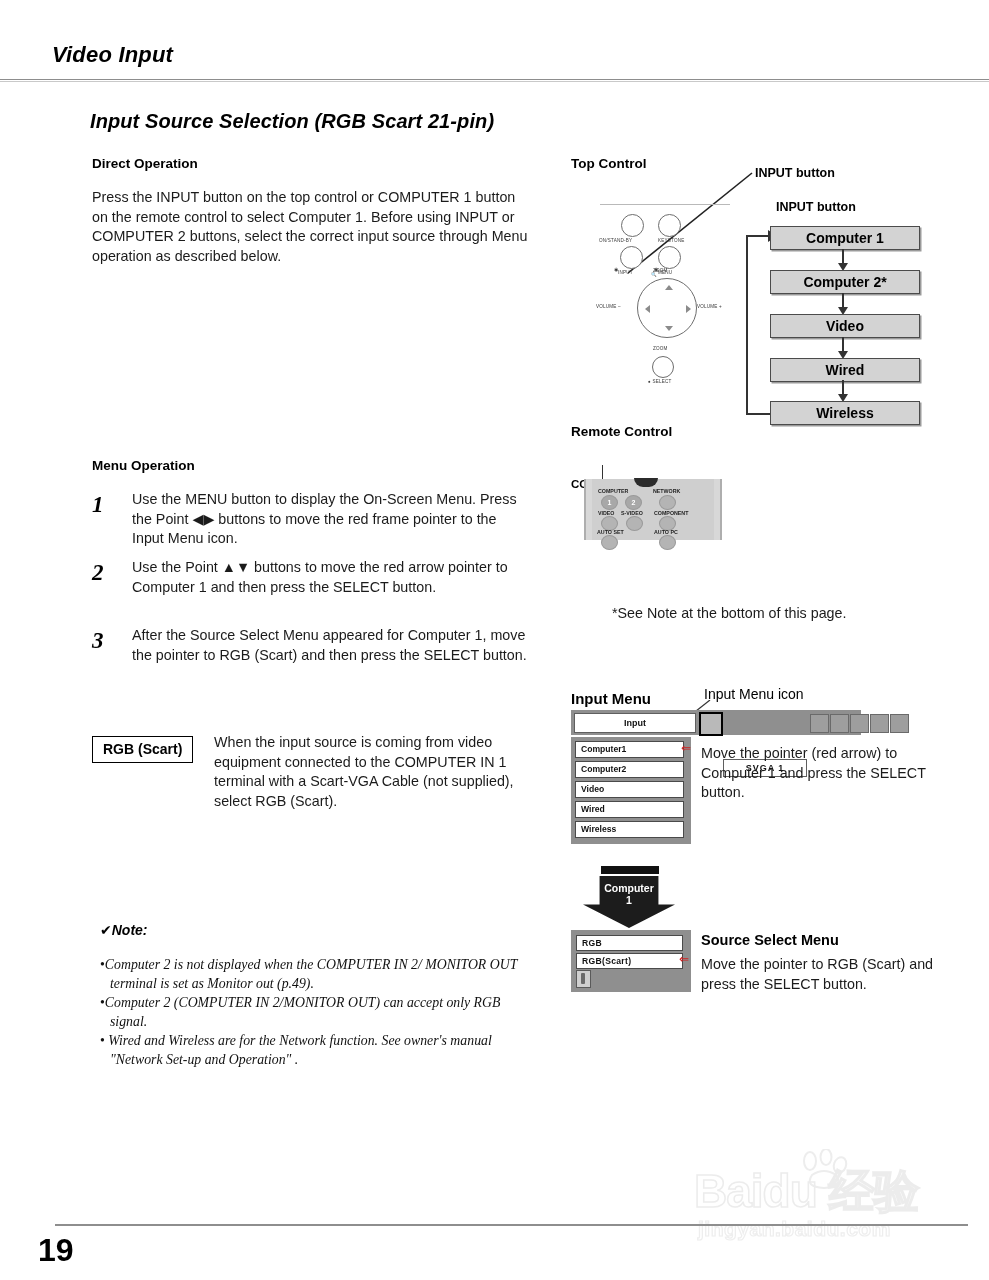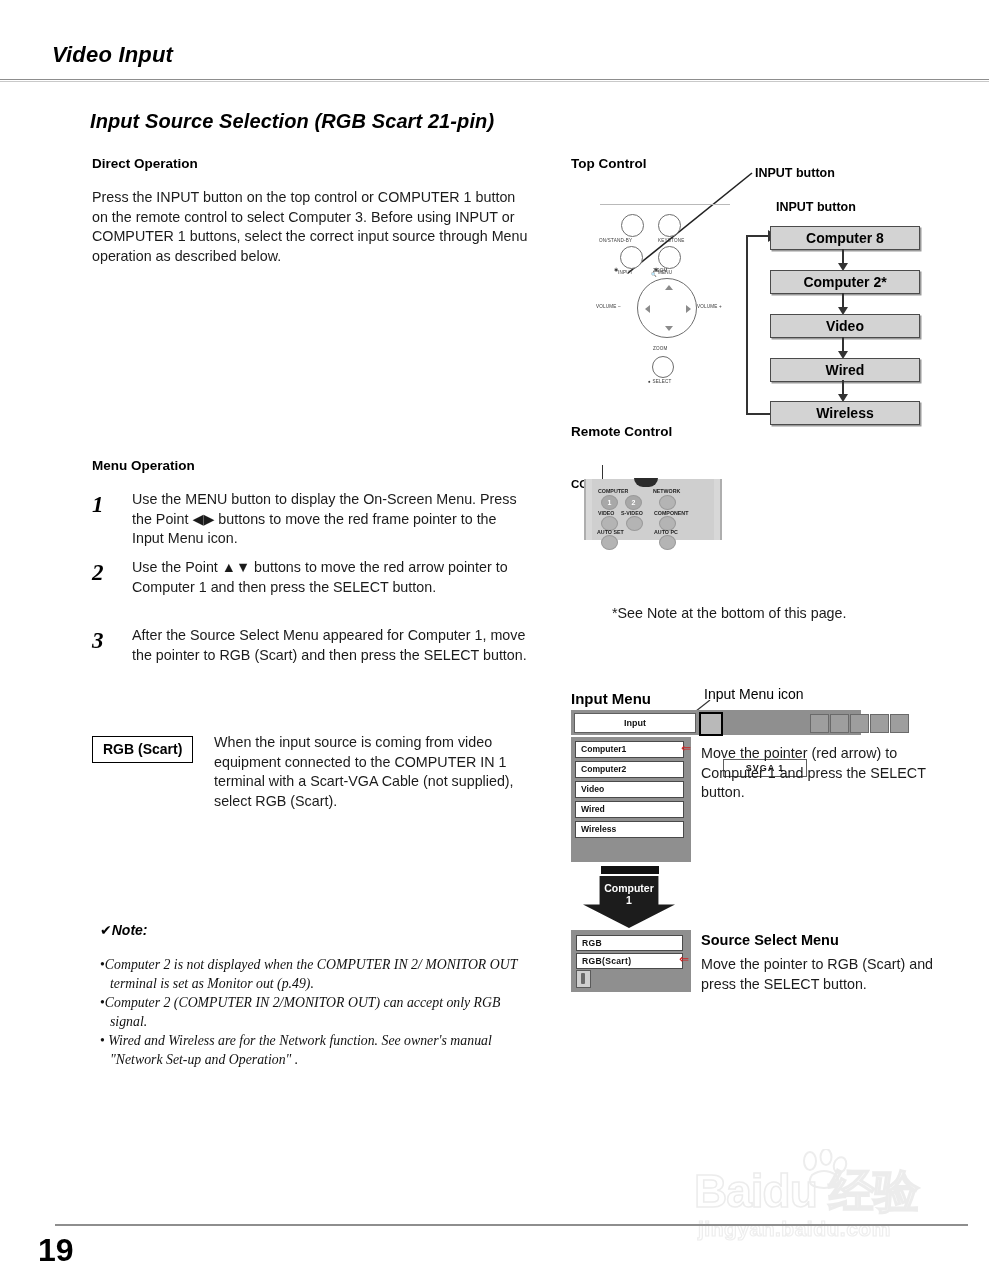--- a/index.html
+++ b/index.html
@@ -147,21 +147,21 @@
   #osd-input-field{left:3px;top:3px;width:120px;height:18px;line-height:18px;}
   #osd-svga-field{left:152px;top:4px;width:82px;height:16px;line-height:16px;letter-spacing:1px;margin-top:45px;}
   #osd-input-icon{
     position:absolute;left:128px;top:2px;width:20px;height:20px;
     background:#b9b9b9;border:2px solid #000;
   }
   .osd-icon{position:absolute;top:4px;width:17px;height:17px;background:#9e9e9e;border:1px solid #6a6a6a;}
   #osd-ic-0{left:239px;} #osd-ic-1{left:259px;} #osd-ic-2{left:279px;}
   #osd-ic-3{left:299px;} #osd-ic-4{left:319px;}
 
-  #osd-list{left:571px;top:737px;width:120px;height:125px;}
+  #osd-list{left:571px;top:737px;width:120px;height:107px;}
   .osd-item{
     position:absolute;left:4px;width:102px;height:15px;
     background:#fff;border:1.1px solid #4a4a4a;
     font-size:8.6px;font-weight:bold;line-height:15px;padding-left:5px;color:#111;
   }
   .osd-arrow{position:absolute;left:110px;font-size:12px;color:#cf2222;line-height:15px;}
 
   #computer1-arrow{position:absolute;left:583px;top:866px;width:92px;height:62px;}
   #c1-bar{position:absolute;left:18px;top:0;width:58px;height:8px;background:#111;}
   #c1-shape{
@@ -198,21 +198,21 @@
 <body>
 
 <div class="page">
 
   <div id="hdr-title" class="hdr-title">Video Input</div>
   <div class="hdr-rule"></div>
 
   <div class="sec-title">Input Source Selection (RGB Scart 21-pin)</div>
 
   <div id="direct-op-head" class="h3">Direct Operation</div>
-  <div id="direct-op-text" class="body">Press the INPUT button on the top control or COMPUTER 1 button on the remote control to select Computer 3. Before using INPUT or COMPUTER 1 buttons, select the correct input source through Menu operation as described below.</div>
+  <div id="direct-op-text" class="body">Press the INPUT button on the top control or COMPUTER 1 button on the remote control to select Computer 1. Before using INPUT or COMPUTER 2 buttons, select the correct input source through Menu operation as described below.</div>
 
   <div id="menu-op-head" class="h3">Menu Operation</div>
 
   <div id="step-1" class="step">
     <span class="num">1</span>
     <div class="txt">Use the MENU button to display the On-Screen Menu. Press the Point ◀▶ buttons to move the red frame pointer to the Input Menu icon.</div>
   </div>
   <div id="step-2" class="step">
     <span class="num">2</span>
     <div class="txt">Use the Point ▲▼ buttons to move the red arrow pointer to Computer 1 and then press the SELECT button.</div>
@@ -267,21 +267,21 @@
     <div class="tc-lbl" style="left:0px;top:106px;">VOLUME –</div>
     <div class="tc-lbl" style="left:101px;top:106px;">VOLUME +</div>
     <div class="knob" style="left:56px;top:158px;width:20px;height:20px;"></div>
     <div class="tc-lbl" style="left:52px;top:181px;">● <span>SELECT</span></div>
   </div>
 
   <div id="flow">
     <div id="flow-title">INPUT button</div>
     <div id="flow-loop"></div>
     <div id="flow-loop-in"></div>
-    <div class="flow-box" id="flow-box-0">Computer 8</div>
+    <div class="flow-box" id="flow-box-0">Computer 1</div>
     <div class="flow-arrow" id="flow-a0"></div>
     <div class="flow-box" id="flow-box-1">Computer 2*</div>
     <div class="flow-arrow" id="flow-a1"></div>
     <div class="flow-box" id="flow-box-2">Video</div>
     <div class="flow-arrow" id="flow-a2"></div>
     <div class="flow-box" id="flow-box-3">Wired</div>
     <div class="flow-arrow" id="flow-a3"></div>
     <div class="flow-box" id="flow-box-4">Wireless</div>
   </div>
 

